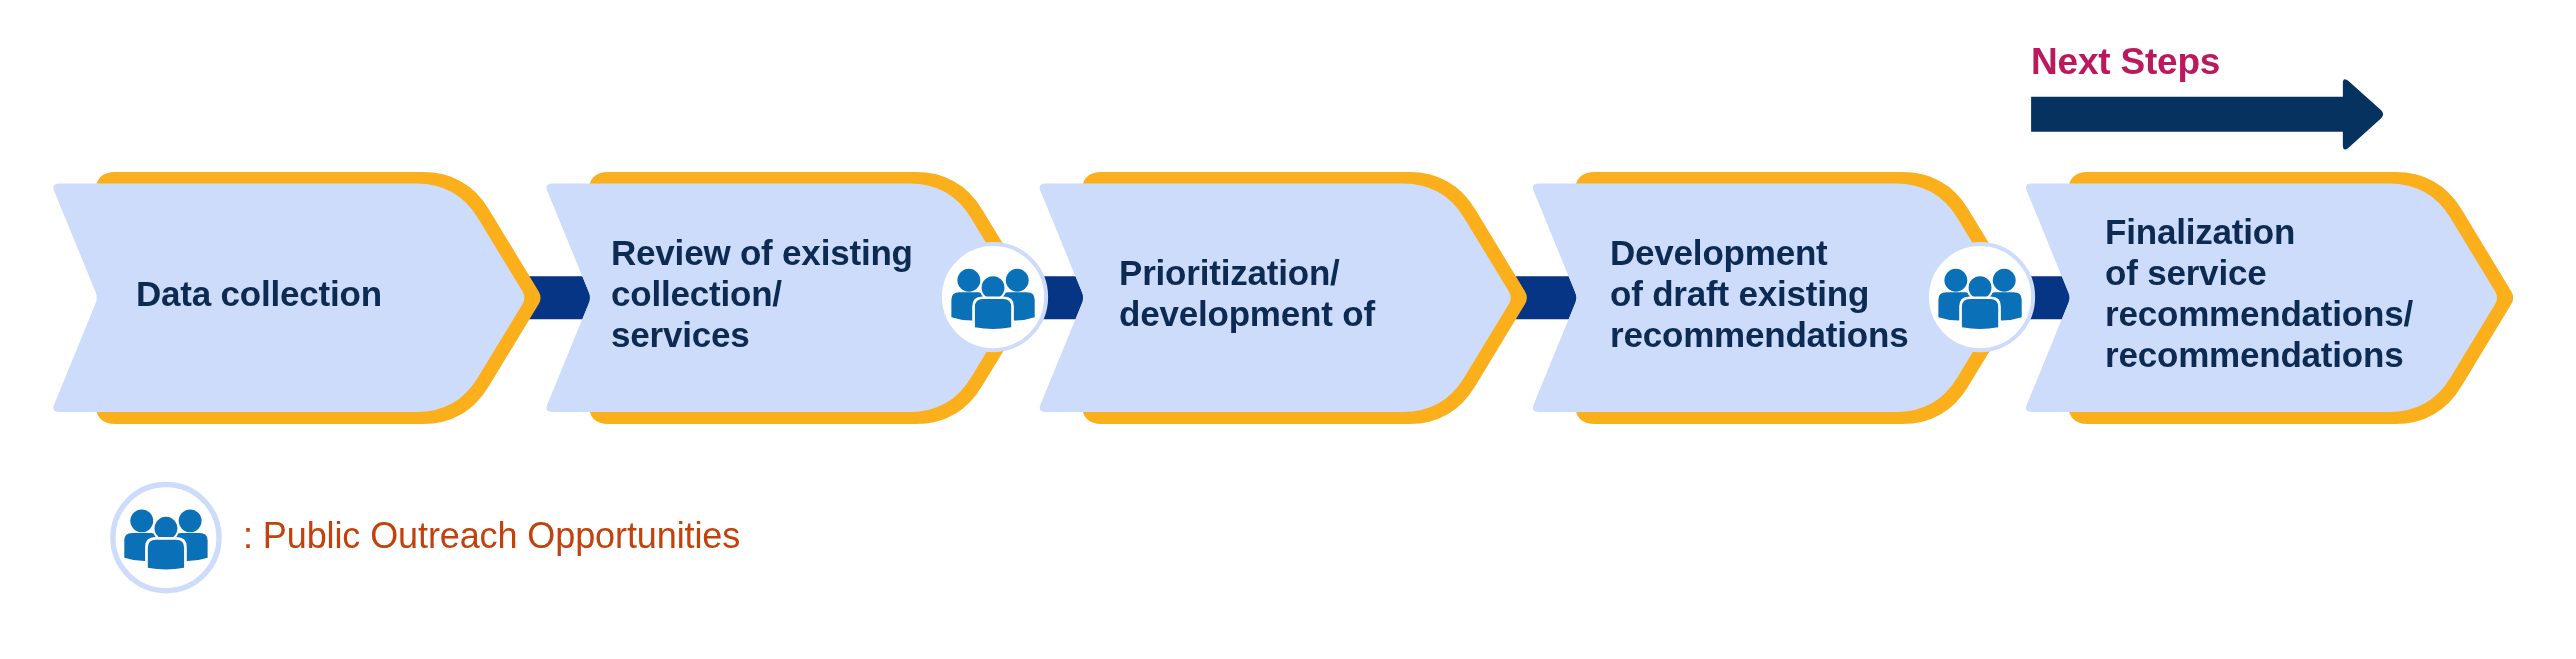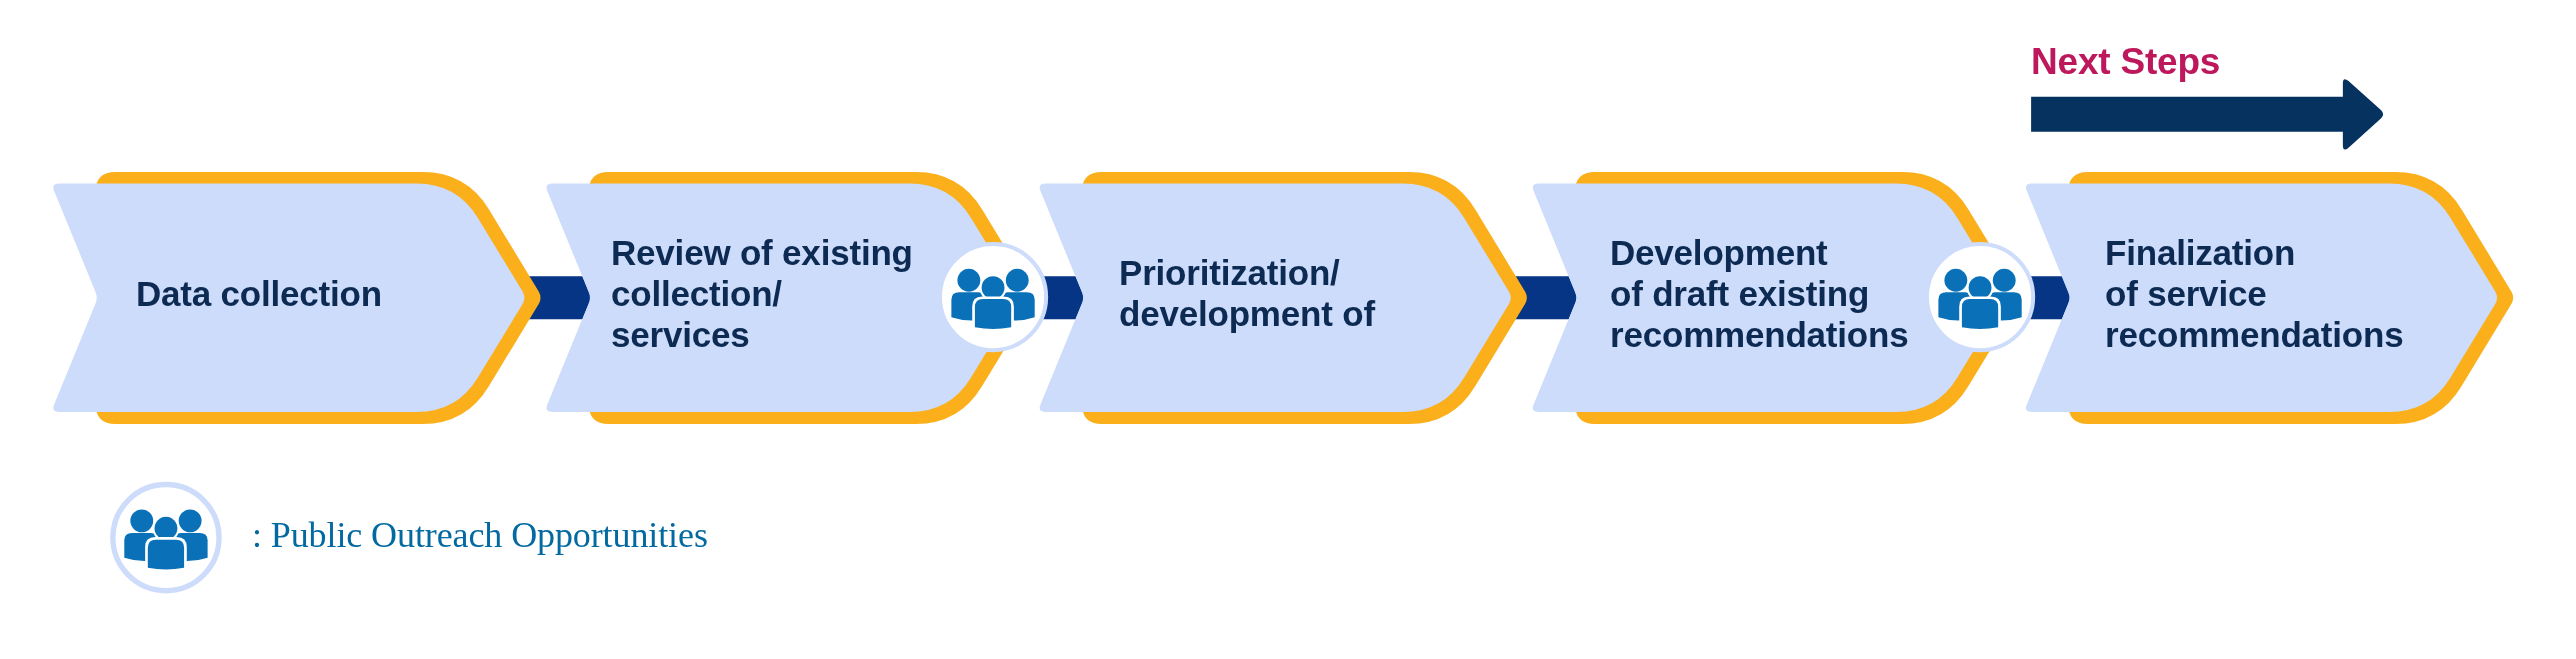--- a/index.html
+++ b/index.html
@@ -30,28 +30,27 @@
     font-weight: 600;
     font-size: 37px;
     line-height: 42px;
     white-space: nowrap;
     letter-spacing: -0.2px;
   }
   .legend-label {
     position: absolute;
     left: 243px;
     top: 515px;
-    color: #0369a1;
-    font-family: Liberation Serif, serif;
+    color: #c2410c;
+    font-family: Liberation Sans, sans-serif;
     font-weight: 400;
     font-size: 36px;
     line-height: 41px;
     white-space: nowrap;
     letter-spacing: -0.1px;
-    margin-left: 9px;
   }
 </style>
 </head>
 <body>
 
 <svg id="canvas" width="2576" height="660" viewBox="0 0 3834 982" xmlns="http://www.w3.org/2000/svg">
   <defs>
     <g id="people">
       <circle cx="-36" cy="-25" r="17" fill="#0a71b9"></circle>
       <circle cx="36" cy="-25" r="17" fill="#0a71b9"></circle>
@@ -128,17 +127,18 @@
 
 <div class="step-text" style="left:1610px;">
   <span>Development</span>
   <span>of draft existing</span>
   <span>recommendations</span>
 </div>
 
 <div class="step-text" style="left:2105px;">
   <span>Finalization</span>
   <span>of service</span>
+  <span>recommendations/</span>
   <span>recommendations</span>
 </div>
 
 <div class="legend-label">: Public Outreach Opportunities</div>
 
 
 </body></html>

